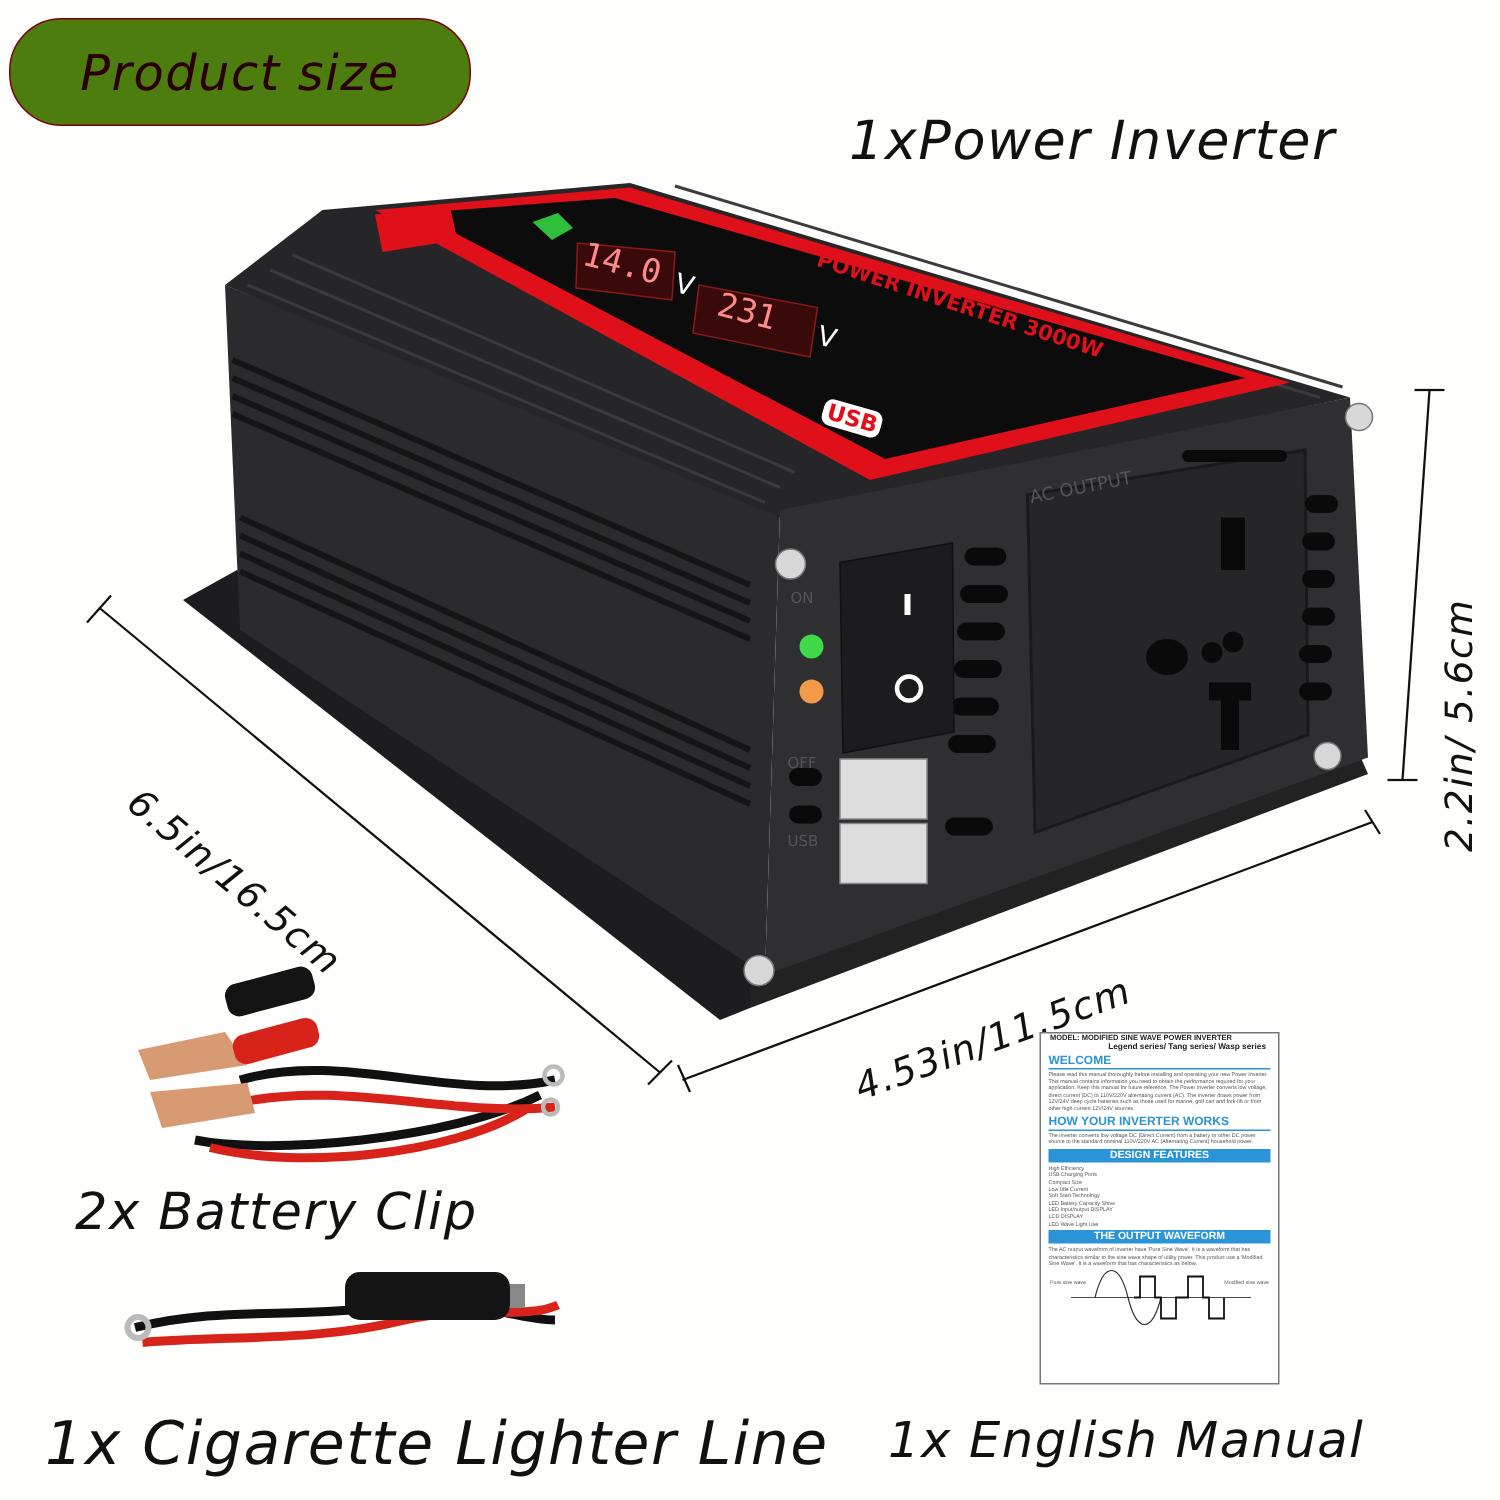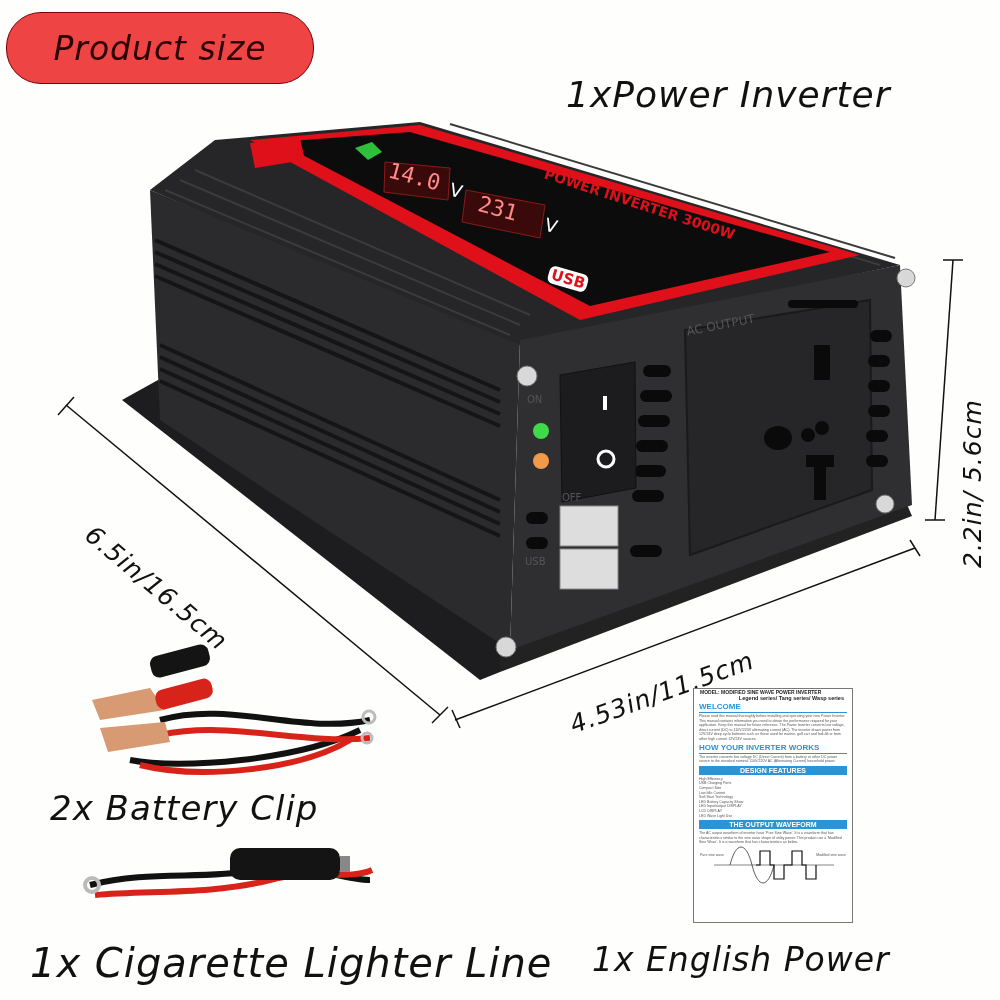--- a/index.html
+++ b/index.html
@@ -1,21 +1,21 @@
 <!DOCTYPE html>
 <html><head>
 <meta charset="utf-8">
 <style>
   html, body { margin:0; padding:0; background:#fefefc; }
   body { width:1000px; height:1000px; position:relative; overflow:hidden;
          font-family:"DejaVu Sans", sans-serif; color:#111; }
   .hand { font-family:"DejaVu Sans", sans-serif; font-style:italic; color:#111; letter-spacing:1px; position:absolute; white-space:nowrap; }
 
   #badge { position:absolute; left:6px; top:12px; width:306px; height:70px;
-           background:#ef4444; border:1.5px solid #7a0008; border-radius:35px;
+           background:#4d7c0f; border:1.5px solid #7a0008; border-radius:35px;
            display:flex; align-items:center; justify-content:center; }
   #badge span { font-family:"DejaVu Sans", sans-serif; font-style:italic; font-size:33px; color:#2a0000; letter-spacing:1px; }
   svg { position:absolute; left:0; top:0; }
 
   
   #manual { position:absolute; left:693px; top:688px; width:158px; height:233px; background:#fff;
             border:1px solid #777; overflow:hidden; font-family:"Liberation Sans", sans-serif; }
   #manual .mt { color:#2a94d6; font-weight:bold; font-size:12.5px; text-align:center; margin-top:3px; letter-spacing:-0.3px; }
   #manual .model { font-size:5px; font-weight:bold; color:#222; padding-left:6px; }
   #manual .series { font-size:5.5px; font-weight:bold; color:#222; text-align:right; padding-right:8px; }
@@ -27,21 +27,21 @@
 </head>
 <body>
 
 <div id="badge">
   <span>Product size</span>
 </div>
 
 <div class="hand" style="left:566px;top:74px;font-size:36px;">1xPower Inverter</div>
 <div class="hand" style="left:50px;top:788px;font-size:34px;">2x Battery Clip</div>
 <div class="hand" style="left:30px;top:940px;font-size:40px;">1x Cigarette Lighter Line</div>
-<div class="hand" style="left:592px;top:940px;font-size:33px;">1x English Power</div>
+<div class="hand" style="left:592px;top:940px;font-size:33px;">1x English Manual</div>
 
 <svg width="1000" height="1000">
 
   <polygon points="122,400 158,380 500,640 500,672 480,680" fill="#1d1d1f"></polygon>
   <polygon points="500,640 905,500 912,516 500,672" fill="#222"></polygon>
 
   <polygon points="150,190 520,340 510,650 160,420" fill="#2b2b2d"></polygon>
 
   <g stroke="#151515" stroke-width="4">
     <line x1="155" y1="240" x2="500" y2="390"></line>
@@ -154,21 +154,21 @@
 </svg>
 
 <div style="position:absolute;left:388px;top:164px;font-family:'DejaVu Sans Mono',monospace;font-size:22px;color:#ff8a8a;transform:rotate(15deg);">14.0</div>
 <div style="position:absolute;left:450px;top:180px;font-size:18px;color:#fff;transform:rotate(15deg);">V</div>
 <div style="position:absolute;left:478px;top:196px;font-family:'DejaVu Sans Mono',monospace;font-size:22px;color:#ff8a8a;transform:rotate(15deg);">231</div>
 <div style="position:absolute;left:545px;top:215px;font-size:18px;color:#fff;transform:rotate(15deg);">V</div>
 <div style="position:absolute;left:540px;top:196px;font-weight:bold;font-size:14px;color:#e0101a;transform:rotate(18deg);">POWER INVERTER 3000W</div>
 <div style="position:absolute;left:548px;top:270px;font-weight:bold;font-size:15px;color:#e0101a;background:#fff;border-radius:6px;padding:0 3px;transform:rotate(16deg);">USB</div>
 <div style="position:absolute;left:686px;top:318px;font-size:12px;color:#555;transform:rotate(-11deg);">AC OUTPUT</div>
 <div style="position:absolute;left:527px;top:394px;font-size:10px;color:#555;">ON</div>
-<div style="position:absolute;left:525px;top:492px;font-size:10px;color:#555;margin-left:37px;">OFF</div>
+<div style="position:absolute;left:525px;top:504px;font-size:10px;color:#555;">OFF</div>
 <div style="position:absolute;left:525px;top:556px;font-size:10px;color:#555;">USB</div>
 
 <div class="hand" style="left:98px;top:520px;font-size:25px;transform:rotate(40deg);transform-origin:0 0;">6.5in/16.5cm</div>
 <div class="hand" style="left:566px;top:712px;font-size:25px;transform:rotate(-20deg);transform-origin:0 0;">4.53in/11.5cm</div>
 <div class="hand" style="left:958px;top:568px;font-size:25px;transform:rotate(-90deg);transform-origin:0 0;">2.2in/ 5.6cm</div>
 
 <div id="manual">
   <div class="model">MODEL:  MODIFIED SINE WAVE POWER INVERTER</div>
   <div class="series">Legend series/ Tang series/ Wasp series</div>
   <div class="h">WELCOME</div>

